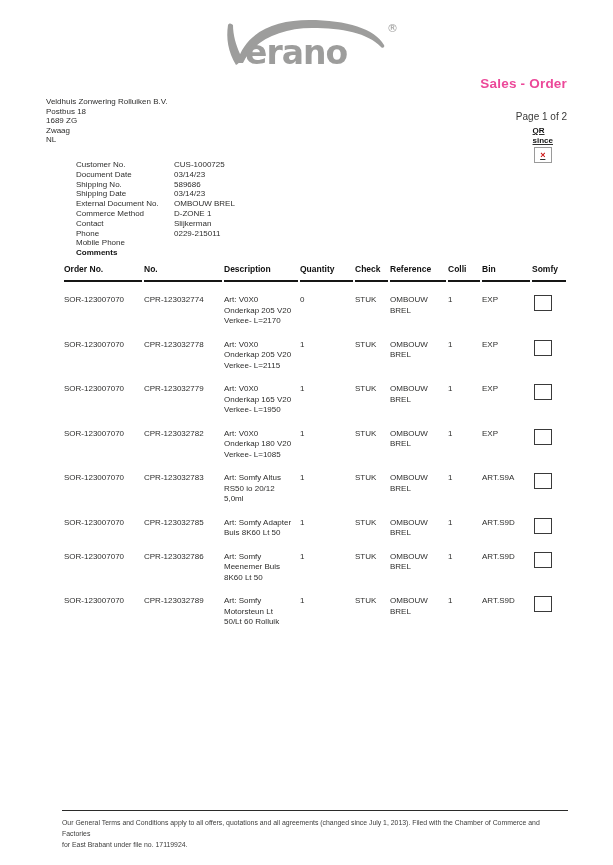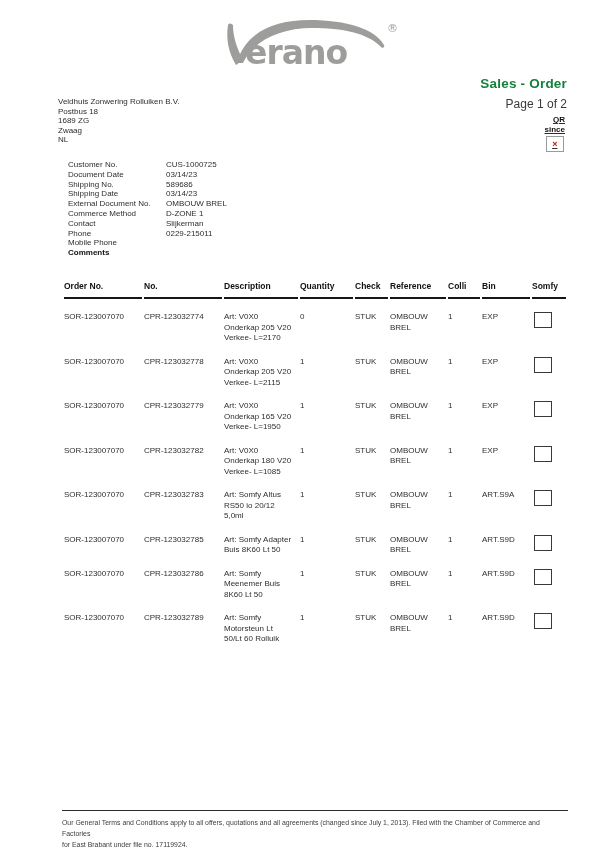--- a/index.html
+++ b/index.html
@@ -7,41 +7,41 @@
     position:relative; width:613px; height:865px; margin:0 auto;
     background:#ffffff; overflow:hidden;
     font-family:"Liberation Sans", sans-serif; color:#2e2e2d;
   }
 
   
   .logo-wrap { position:absolute; top:16px; left:0; right:0; display:flex; justify-content:center; }
 
   
   .header-right { position:absolute; top:76px; right:46px; text-align:right; }
-  .doc-title { font-size:13.5px; font-weight:bold; color:#15803d; letter-spacing:0.2px; }
-  .page-num { font-size:12px; margin-top:6px; color:#3a3a39; }
-  .qr-block { display:inline-block; text-align:right; margin-top:4px; margin-right:2px;text-decoration:underline; }
+  .doc-title { font-size:13.5px; font-weight:bold; color:#ec4899; letter-spacing:0.2px; }
+  .page-num { font-size:10px; margin-top:20px; color:#3a3a39; }
+  .qr-block { display:inline-block; text-align:left; margin-top:4px; margin-right:14px;text-decoration:underline; }
   .qr-label { font-size:8px; font-weight:bold; color:#111; line-height:9.5px; }
   .broken-img {
     width:16px; height:14px; margin:2px auto 0;
     border:1px solid #9a9a9a; background:#fff;
     display:flex; align-items:center; justify-content:center;
   }
   .broken-img span { color:#cc1111; font-size:9px; font-weight:bold; line-height:1; }
 
   
-  .address { position:absolute; left:58px; top:97px; font-size:8px; line-height:9.6px; }
-
-  
-  .info-block { position:absolute; left:68px; top:160px; font-size:8px; }
+  .address { position:absolute; left:46px; top:97px; font-size:8px; line-height:9.6px; }
+
+  
+  .info-block { position:absolute; left:76px; top:160px; font-size:8px; }
   .info-row { display:grid; grid-template-columns:98px auto; line-height:9.8px; }
   .info-row .lbl.bold { font-weight:bold; color:#111; }
 
   
-  .items { position:absolute; left:62px; top:281px; width:506px;
+  .items { position:absolute; left:62px; top:264px; width:506px;
            border-collapse:separate; border-spacing:2px 0; table-layout:fixed; }
   .items th {
     font-size:8.5px; font-weight:bold; color:#111; text-align:left;
     padding:0 0 6px 0; border-bottom:2px solid #161615; vertical-align:bottom;
   }
   .items td { font-size:8px; line-height:10.5px; vertical-align:top; padding:13px 6px 0 0; word-wrap:break-word; }
   .col-order{width:78px}.col-no{width:78px}.col-desc{width:74px}.col-qty{width:53px}
   .col-unit{width:33px}.col-ref{width:56px}.col-colli{width:32px}.col-bin{width:48px}.col-check{width:34px}
   .checkbox { display:inline-block; width:16px; height:14px; border:1px solid #3a3a3a; background:#fff; margin-left:2px; }
 

